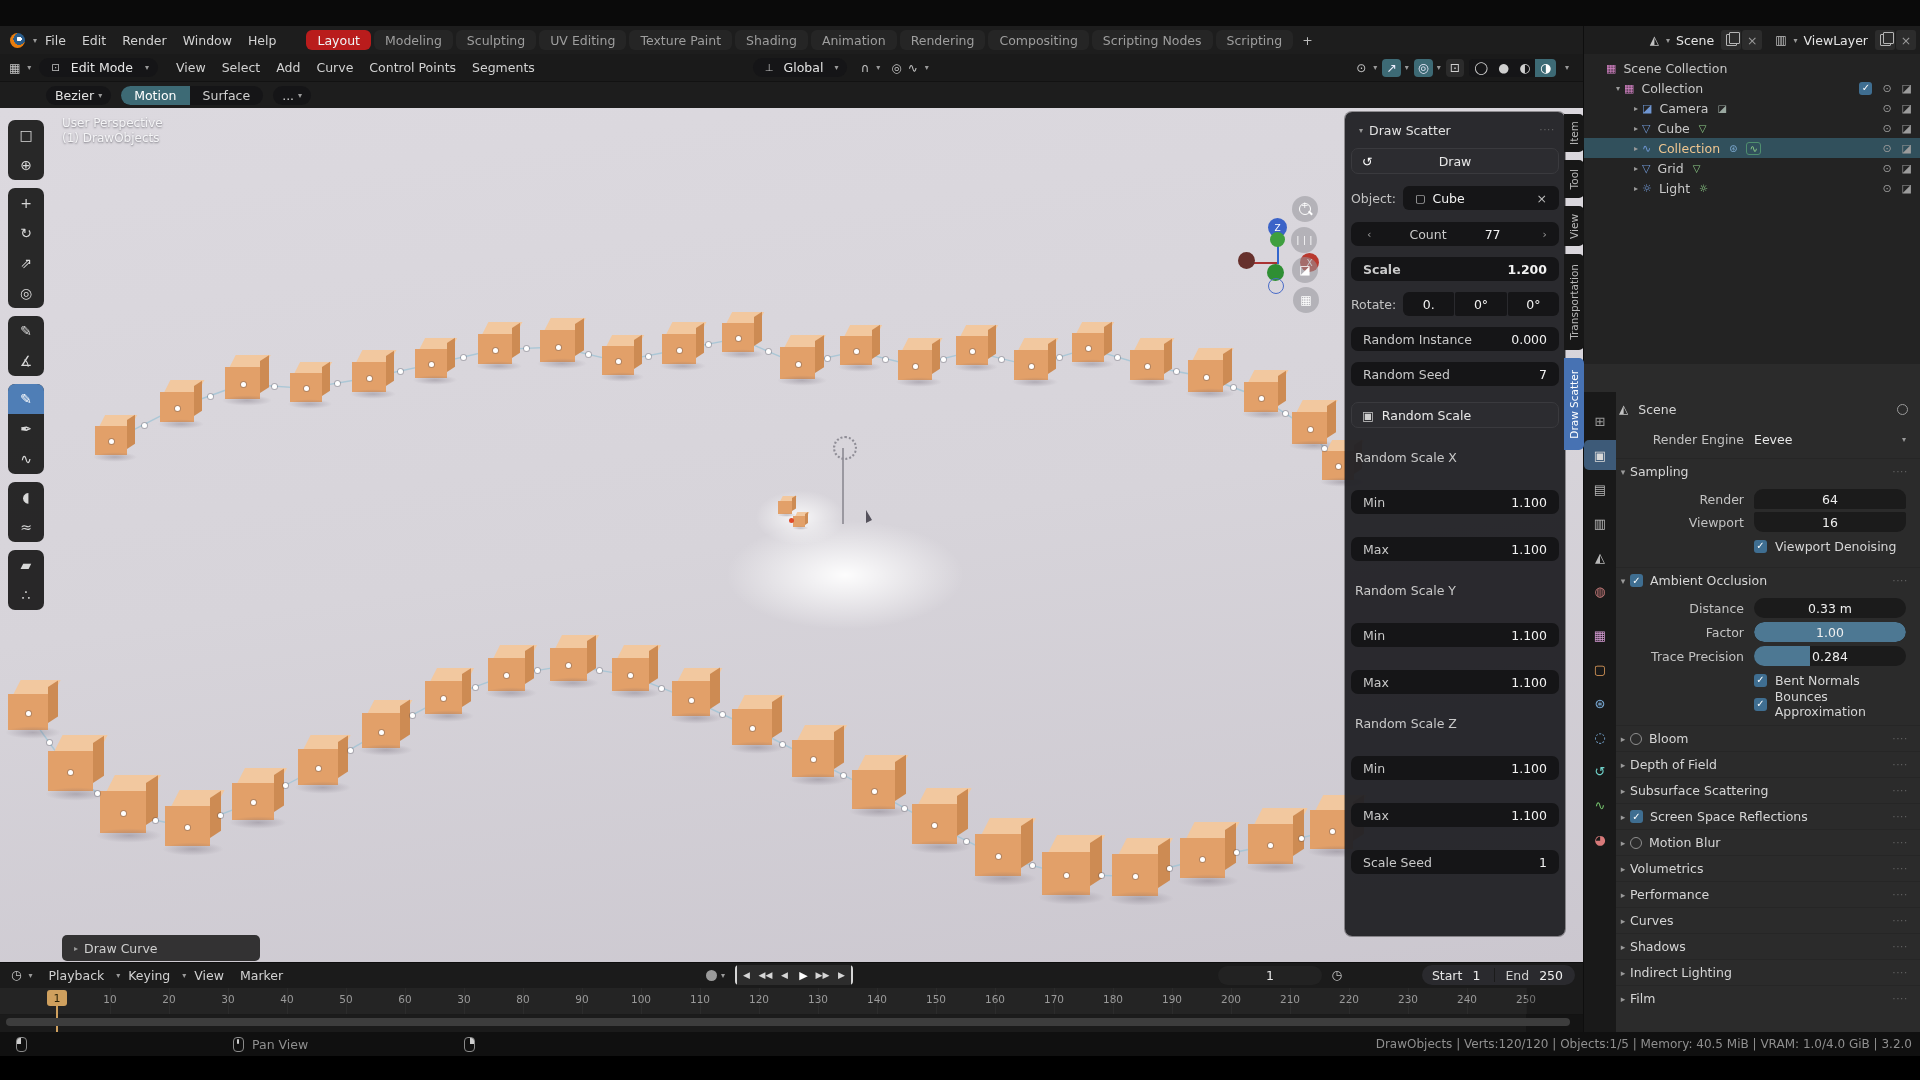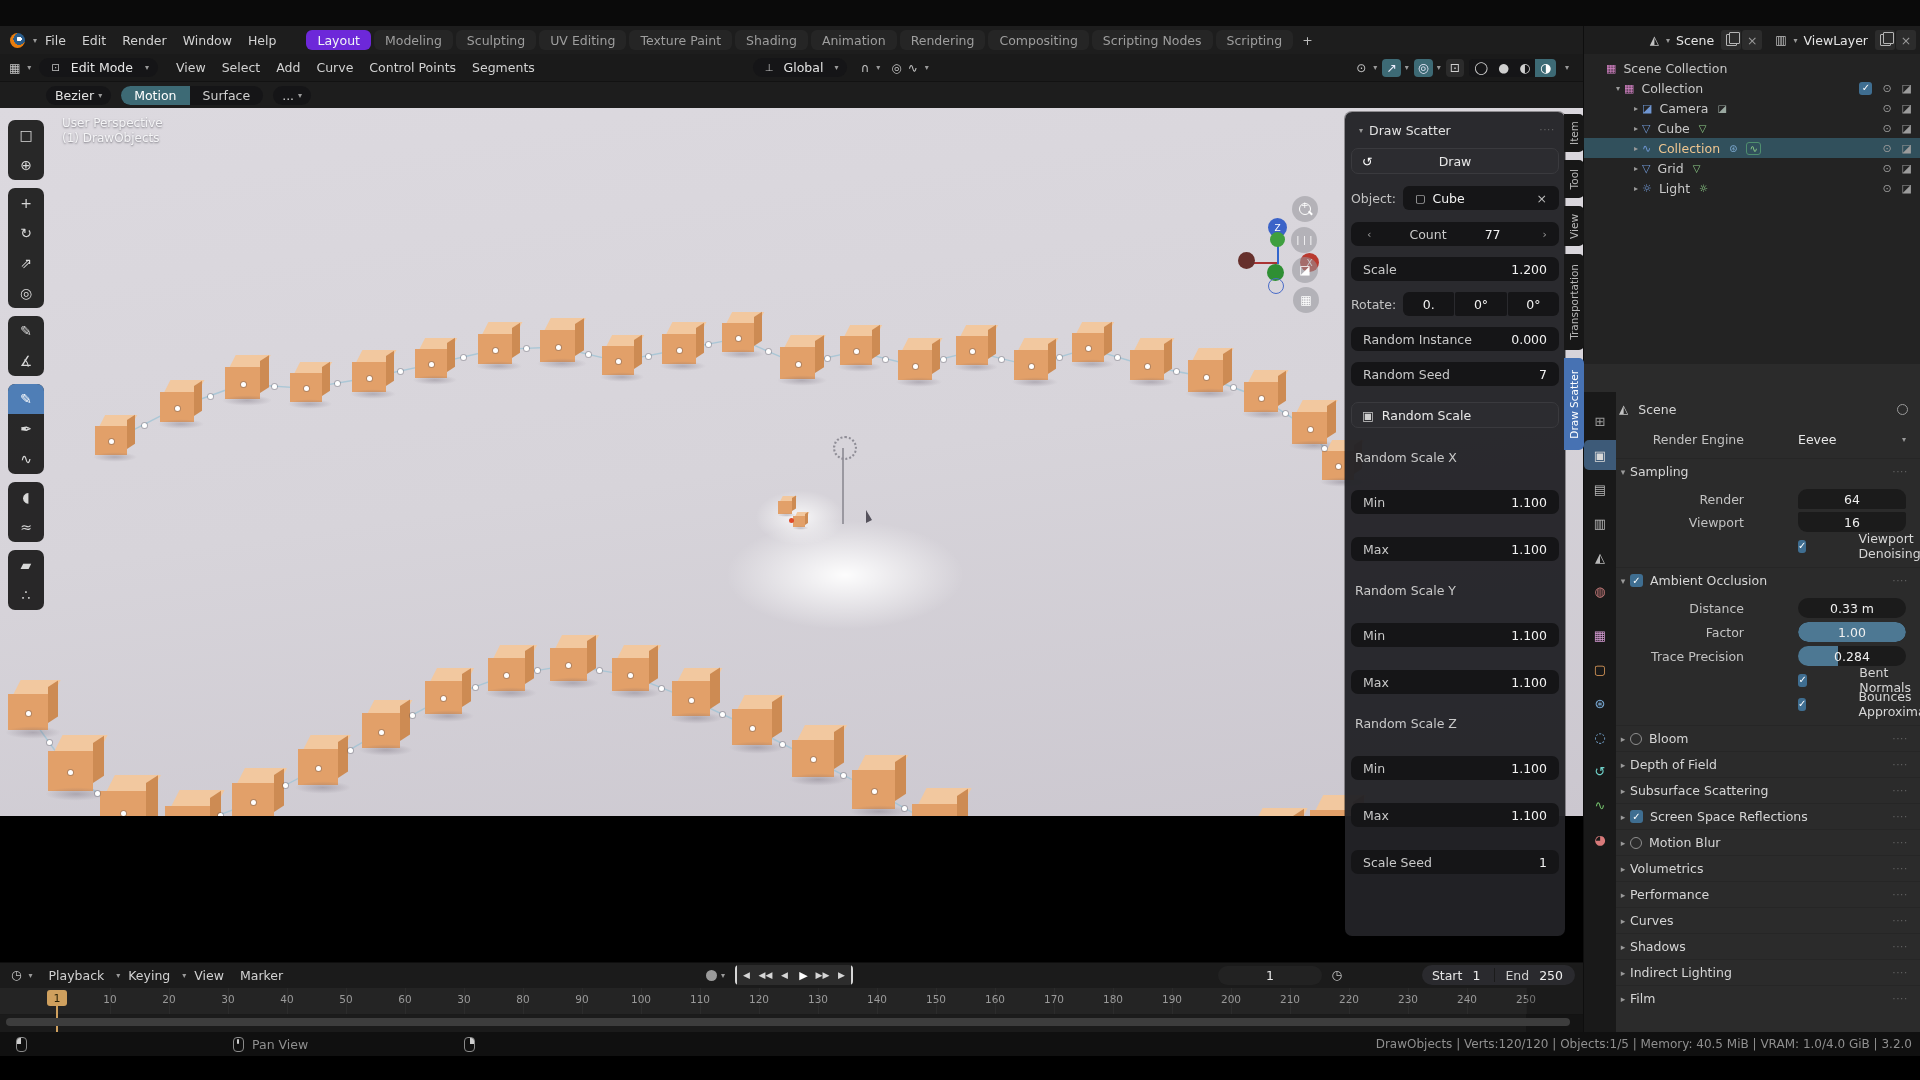--- a/index.html
+++ b/index.html
@@ -9,39 +9,39 @@
   .abs{position:absolute;}
   .flex{display:flex;align-items:center;}
   
   #topstrip{left:0;top:0;width:1920px;height:26px;background:#0a0a0a;}
   #topbar{left:0;top:26px;width:1920px;height:28px;background:#1d1d1d;display:flex;align-items:center;}
   .logo{width:15px;height:15px;border-radius:50%;background:radial-gradient(circle at 62% 40%,#fff 0 18%,#2a5d8c 19% 45%,#e87d0d 46% 100%);margin:0 4px 0 10px;}
   .menu{padding:0 8px;color:#d2d2d2;cursor:default;}
   .caret{font-size:8px;color:#9a9a9a;margin-left:4px;}
   #tabs{display:flex;margin-left:22px;align-items:center;}
   .tab{height:20px;padding:0 11px;margin-right:3px;border-radius:6px;display:flex;align-items:center;background:#252525;color:#9e9e9e;}
-  .tab.active{background:#6d28d9;color:#f0f6f7;}
+  .tab.active{background:#b91c1c;color:#f0f6f7;}
   .tab.plus{background:transparent;color:#bbb;padding:0 6px;}
   #tb-right{position:absolute;right:4px;top:0;height:28px;display:flex;align-items:center;}
   .id-field{display:flex;align-items:center;height:20px;}
   .dup-icon{width:9px;height:10px;border:1px solid #b5b5b5;border-radius:1px;position:relative;background:#2c2c2c;}
   .dup-icon::after{content:"";position:absolute;left:2px;top:-3px;width:9px;height:10px;border:1px solid #b5b5b5;border-radius:1px;background:#2c2c2c;}
   .sq-btn{width:20px;height:20px;background:#2c2c2c;border-radius:3px;display:flex;align-items:center;justify-content:center;margin-left:1px;}
   
   #vph{left:0;top:54px;width:1583px;height:27px;background:#1a1a1a;display:flex;align-items:center;border-bottom:1px solid #121212;}
   #tools-row{left:0;top:82px;width:1583px;height:26px;background:#1d1d1d;display:flex;align-items:center;}
   .pill{background:#151517;border-radius:10px;height:19px;display:flex;align-items:center;padding:0 9px;}
   .seg{height:19px;display:flex;border-radius:10px;overflow:hidden;background:#151517;}
   .seg>div{padding:0 13px;display:flex;align-items:center;color:#cfcfcf;}
   .seg>div.on{background:#3d6a75;color:#fff;}
   .hicon{color:#c3c3c3;font-size:12px;padding:0 3px;}
   .tealbtn{background:#3d6a75;border-radius:4px;height:18px;display:flex;align-items:center;padding:0 4px;color:#eef;}
   .darkbtn{background:#2b2b2b;border-radius:4px;height:18px;display:flex;align-items:center;padding:0 4px;}
   
-  #viewport{left:0;top:108px;width:1583px;height:708px;overflow:hidden;
+  #viewport{left:0;top:108px;width:1583px;height:854px;overflow:hidden;
     background:linear-gradient(172deg,#dcd9df 0%,#d7d4da 50%,#cbc7cf 100%);}
   .vp-svg{position:absolute;left:0;top:0;z-index:1;}
   .cube{position:absolute;z-index:2;}
   .cf{position:absolute;left:0;top:calc(var(--s)*0.28);width:calc(var(--s)*0.8);height:calc(var(--s)*0.72);background:#e2a069;}
   .ct{position:absolute;left:calc(var(--s)*0.1);top:0;width:calc(var(--s)*0.8);height:calc(var(--s)*0.3);background:#f2c89f;transform:skewX(-27deg);transform-origin:0 100%;}
   .cr{position:absolute;left:calc(var(--s)*0.8);top:calc(var(--s)*0.135);width:calc(var(--s)*0.2);height:calc(var(--s)*0.72);background:#cd8b53;transform:skewY(-33deg);transform-origin:0 0;}
   .cube::after{content:"";position:absolute;left:-8%;top:calc(var(--s)*0.92);width:116%;height:calc(var(--s)*0.25);background:radial-gradient(ellipse at center,rgba(95,85,100,.32),transparent 68%);}
   .dot{position:absolute;width:5px;height:5px;border-radius:50%;background:#fff;box-shadow:0 0 0 1px rgba(70,70,80,.3);z-index:3;}
   .glow{position:absolute;border-radius:50%;z-index:0;}
   .ovl-text{position:absolute;color:#f4f4f6;text-shadow:0 1px 2px rgba(40,40,50,.55);font-size:12px;z-index:4;}
@@ -80,21 +80,21 @@
   .chk{width:13px;height:13px;background:#3f6e91;border-radius:3px;color:#fff;font-size:10px;display:flex;align-items:center;justify-content:center;line-height:1;}
   .circ{width:12px;height:12px;border:1.5px solid #8f8f8f;border-radius:50%;box-sizing:border-box;}
   
   #props{left:1584px;top:364px;width:336px;height:668px;background:#2b2b2b;}
   #props-h{left:1584px;top:364px;width:336px;height:28px;background:#1d1d1d;display:flex;align-items:center;border-bottom:1px solid #141414;}
   #ptabs{left:1584px;top:392px;width:32px;height:640px;background:#191919;}
   .ptab{width:32px;height:30px;margin-bottom:4px;display:flex;align-items:center;justify-content:center;font-size:13px;}
   .ptab.active{background:#3d5a78;border-radius:5px 0 0 5px;}
   #pbody{left:1616px;top:392px;width:304px;height:640px;}
   .sec-h{height:25px;display:flex;align-items:center;color:#d6d6d6;position:relative;border-top:1px solid #262626;}
-  .p-row{height:22px;display:flex;align-items:center;margin:2px 0;gap:44px;}
+  .p-row{height:22px;display:flex;align-items:center;margin:2px 0;}
   .p-lab{width:128px;text-align:right;color:#c2c2c2;padding-right:10px;flex:none;}
   .p-pill{flex:1;margin-right:14px;background:#1b1b1b;border-radius:10px;height:20px;display:flex;align-items:center;justify-content:center;color:#efefef;position:relative;overflow:hidden;}
   .p-pill .fill{position:absolute;left:0;top:0;bottom:0;background:#4d7893;}
   .p-pill span{position:relative;z-index:1;}
   .arrow9{font-size:9px;color:#9a9a9a;width:14px;flex:none;text-align:center;}
   
   #timeline{left:0;top:962px;width:1583px;height:70px;background:#1b1b1b;border-top:1px solid #0e0e0e;}
   #tl-h{left:0;top:962px;width:1583px;height:26px;display:flex;align-items:center;}
   #ruler{left:0;top:988px;width:1583px;height:26px;background:#242424;border-bottom:1px solid #1a1a1a;}
   .tick-num{position:absolute;top:5px;font-size:10.5px;color:#9a9a9a;transform:translateX(-50%);}
@@ -645,21 +645,21 @@
       <span style="color:#bdbdbd;">×</span>
     </div>
   </div>
   <div id="np-rows">
       <div class="np-field" style="margin-top: 12px;">
         <span class="caret" style="font-size: 11px;">‹</span>
         <span class="lab">Count</span>
         <span class="val">77</span>
         <span class="caret" style="font-size: 11px;">›</span>
       </div>
-      <div class="np-field" style="margin-top: 11px;">
+      <div class="np-field" style="margin-top: 11px; font-weight: bold;">
         <span class="lab">Scale</span>
         <span class="val">1.200</span>
       </div>
       <div class="flex" style="margin-top: 11px;">
         <span style="width: 52px; color: rgb(194, 194, 194);">Rotate:</span>
         <div class="flex" style="flex: 1 1 0%; gap: 1px;">
           <div class="np-field" style="flex: 1 1 0%; justify-content: center; border-radius: 6px 2px 2px 6px;">
             <span class="val">0.</span>
           </div>
           <div class="np-field" style="flex: 1 1 0%; justify-content: center; border-radius: 2px;">

